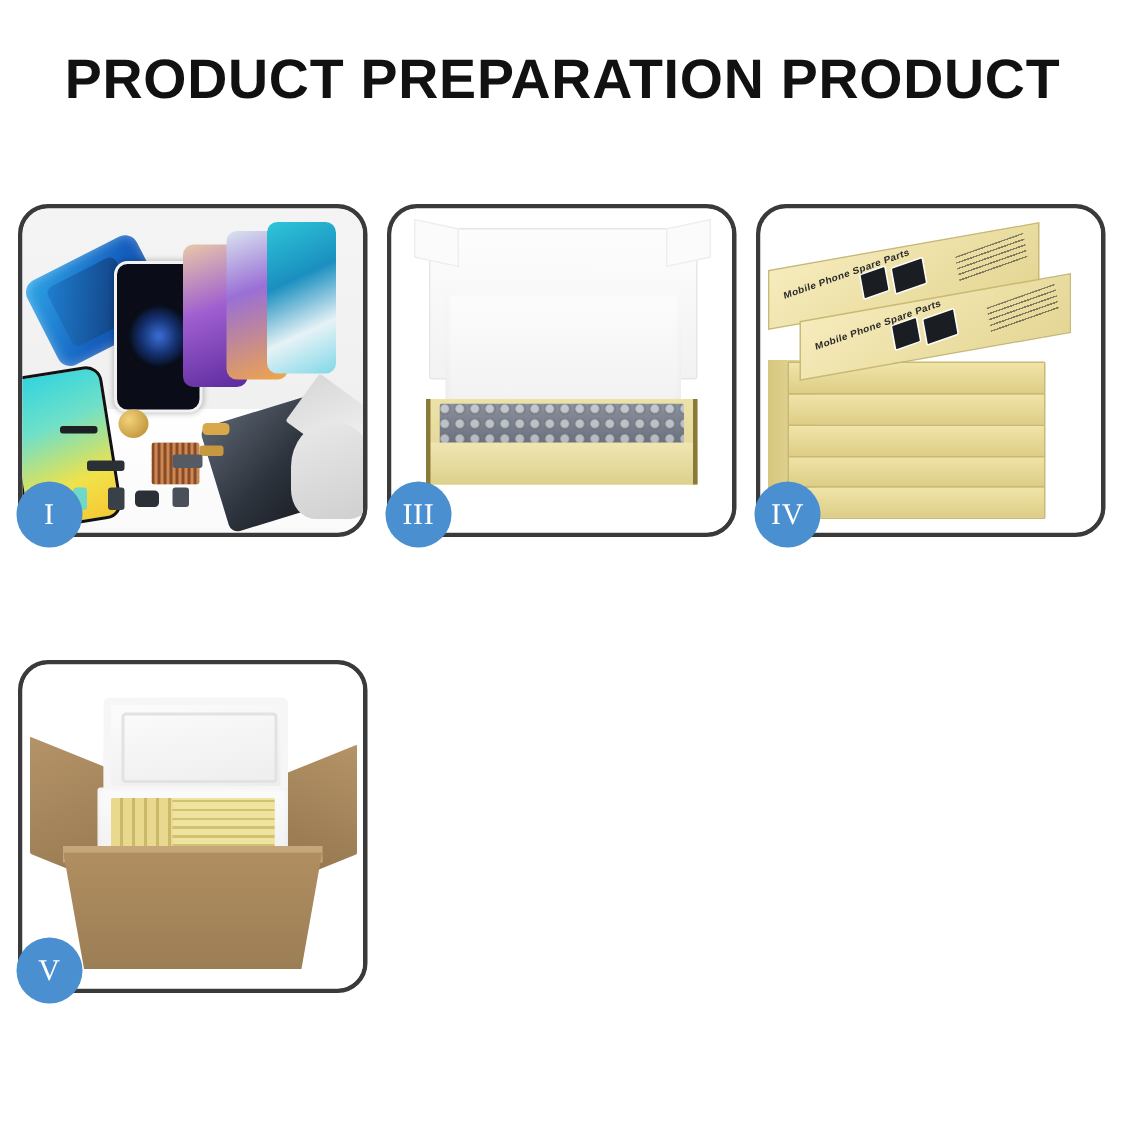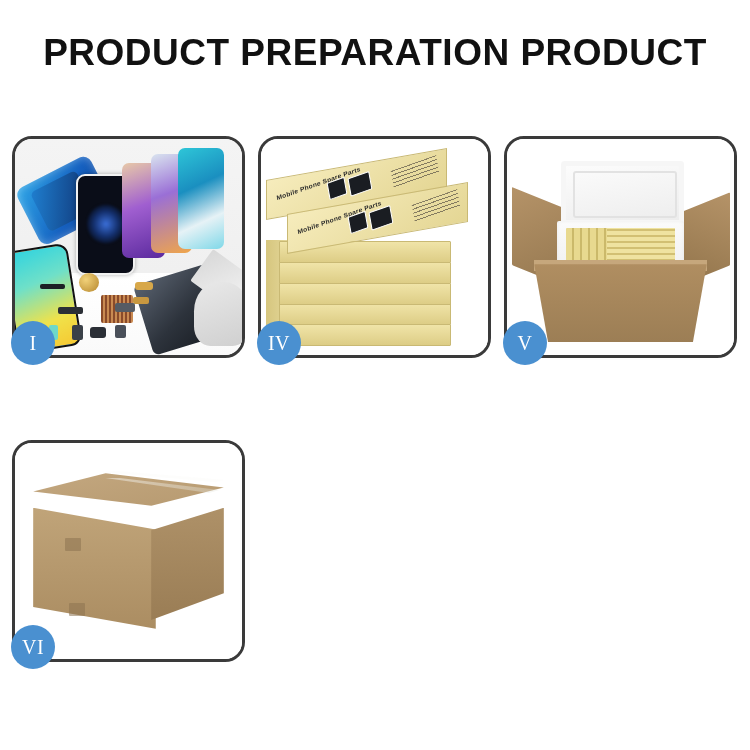--- a/index.html
+++ b/index.html
@@ -358,20 +358,32 @@
         <div class="comp c9"></div>
         <div class="comp c10"></div>
         <div class="comp c11"></div>
         <div class="tweez"></div>
         <div class="hand"></div>
       </div>
       <div class="badge">I</div>
     </div>
 
 
+    <div class="card">
+      <div class="card-inner p3">
+        <div class="b3-lid"></div>
+        <div class="b3-foam"></div>
+        <div class="b3-tray"></div>
+        <div class="b3-wrap"></div>
+        <div class="b3-front"></div>
+        <div class="b3-edgeL"></div>
+        <div class="b3-edgeR"></div>
+      </div>
+      <div class="badge">III</div>
+    </div>
 
     <div class="card">
       <div class="card-inner p4">
         <div class="stack">
           <div class="sideL"></div>
           <div class="sbox r1"></div>
           <div class="sbox r2"></div>
           <div class="sbox r3"></div>
           <div class="sbox r4"></div>
           <div class="sbox r5"></div>
@@ -401,27 +413,15 @@
         <div class="foam-lid"></div>
         <div class="foam-box"></div>
         <div class="packs"></div>
         <div class="packs2"></div>
         <div class="carton-top"></div>
         <div class="carton"></div>
       </div>
       <div class="badge">V</div>
     </div>
 
-    <div class="card">
-      <div class="card-inner p6">
-        <div class="c6-top"></div>
-        <div class="c6-front"></div>
-        <div class="c6-side"></div>
-        <div class="tape2"></div>
-        <div class="tape"></div>
-        <div class="tab tab1"></div>
-        <div class="tab tab2"></div>
-      </div>
-      <div class="badge">VI</div>
-    </div>
 
   </div>
 </div>
 
 </body></html>

